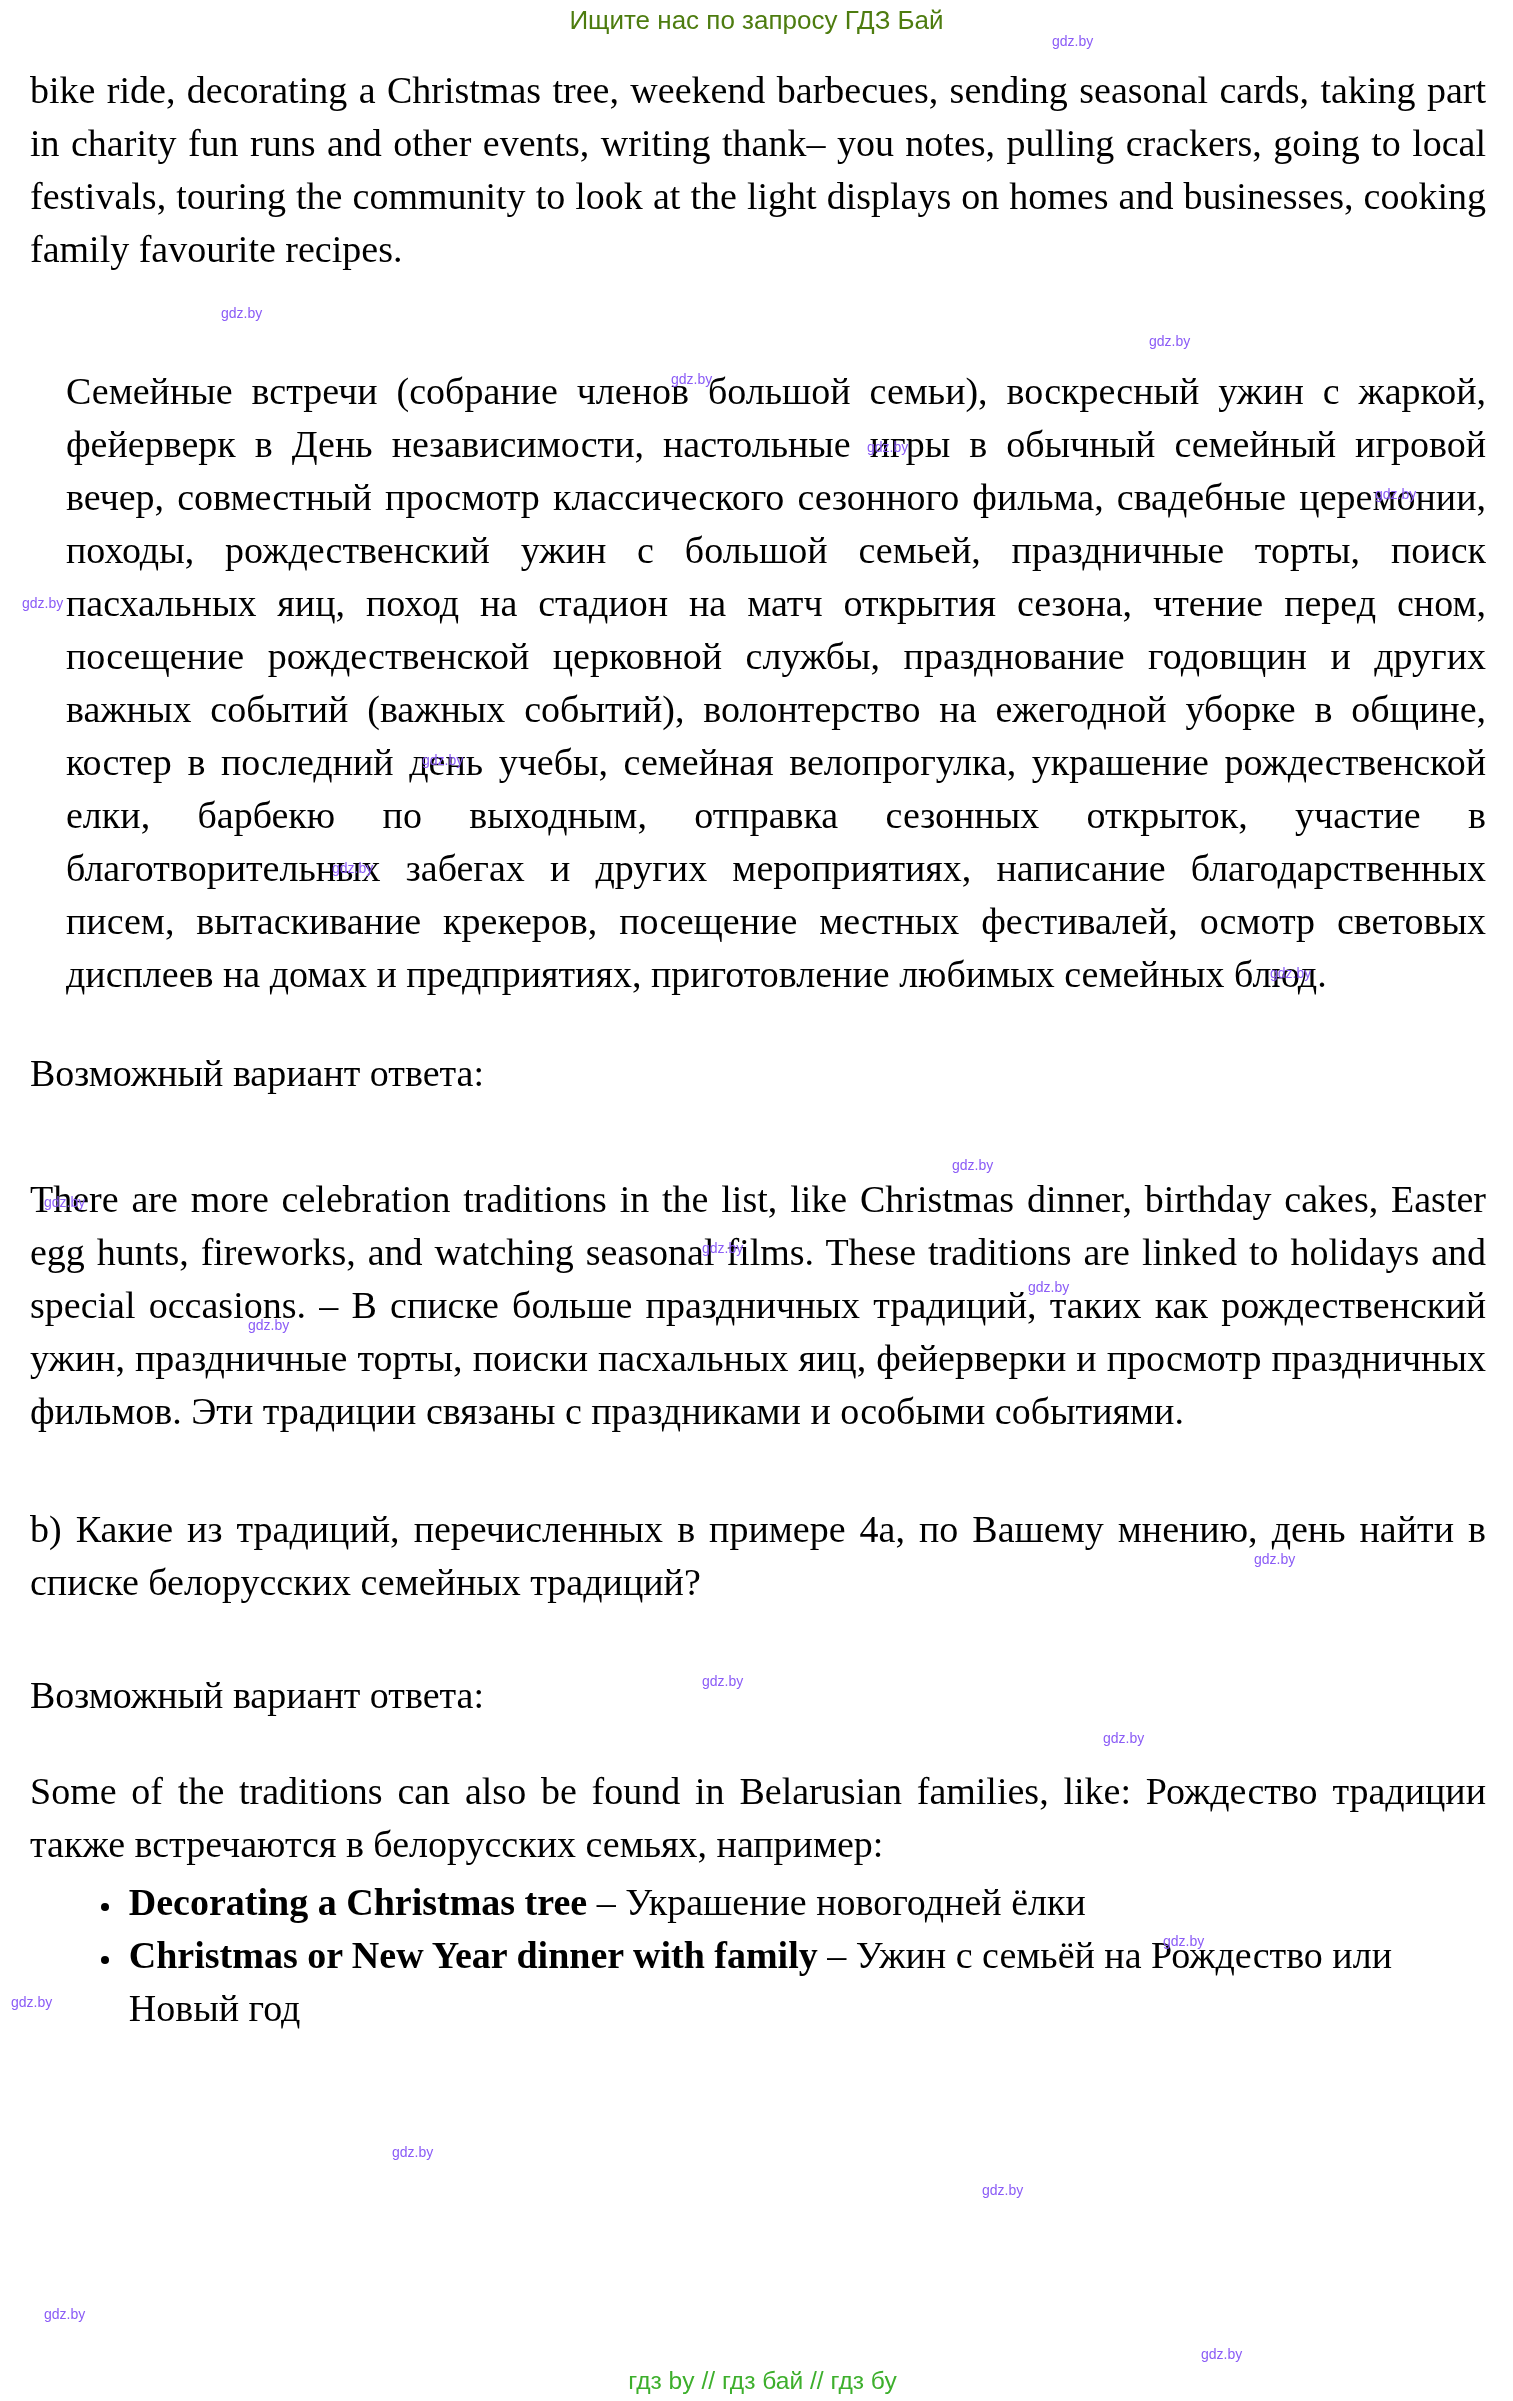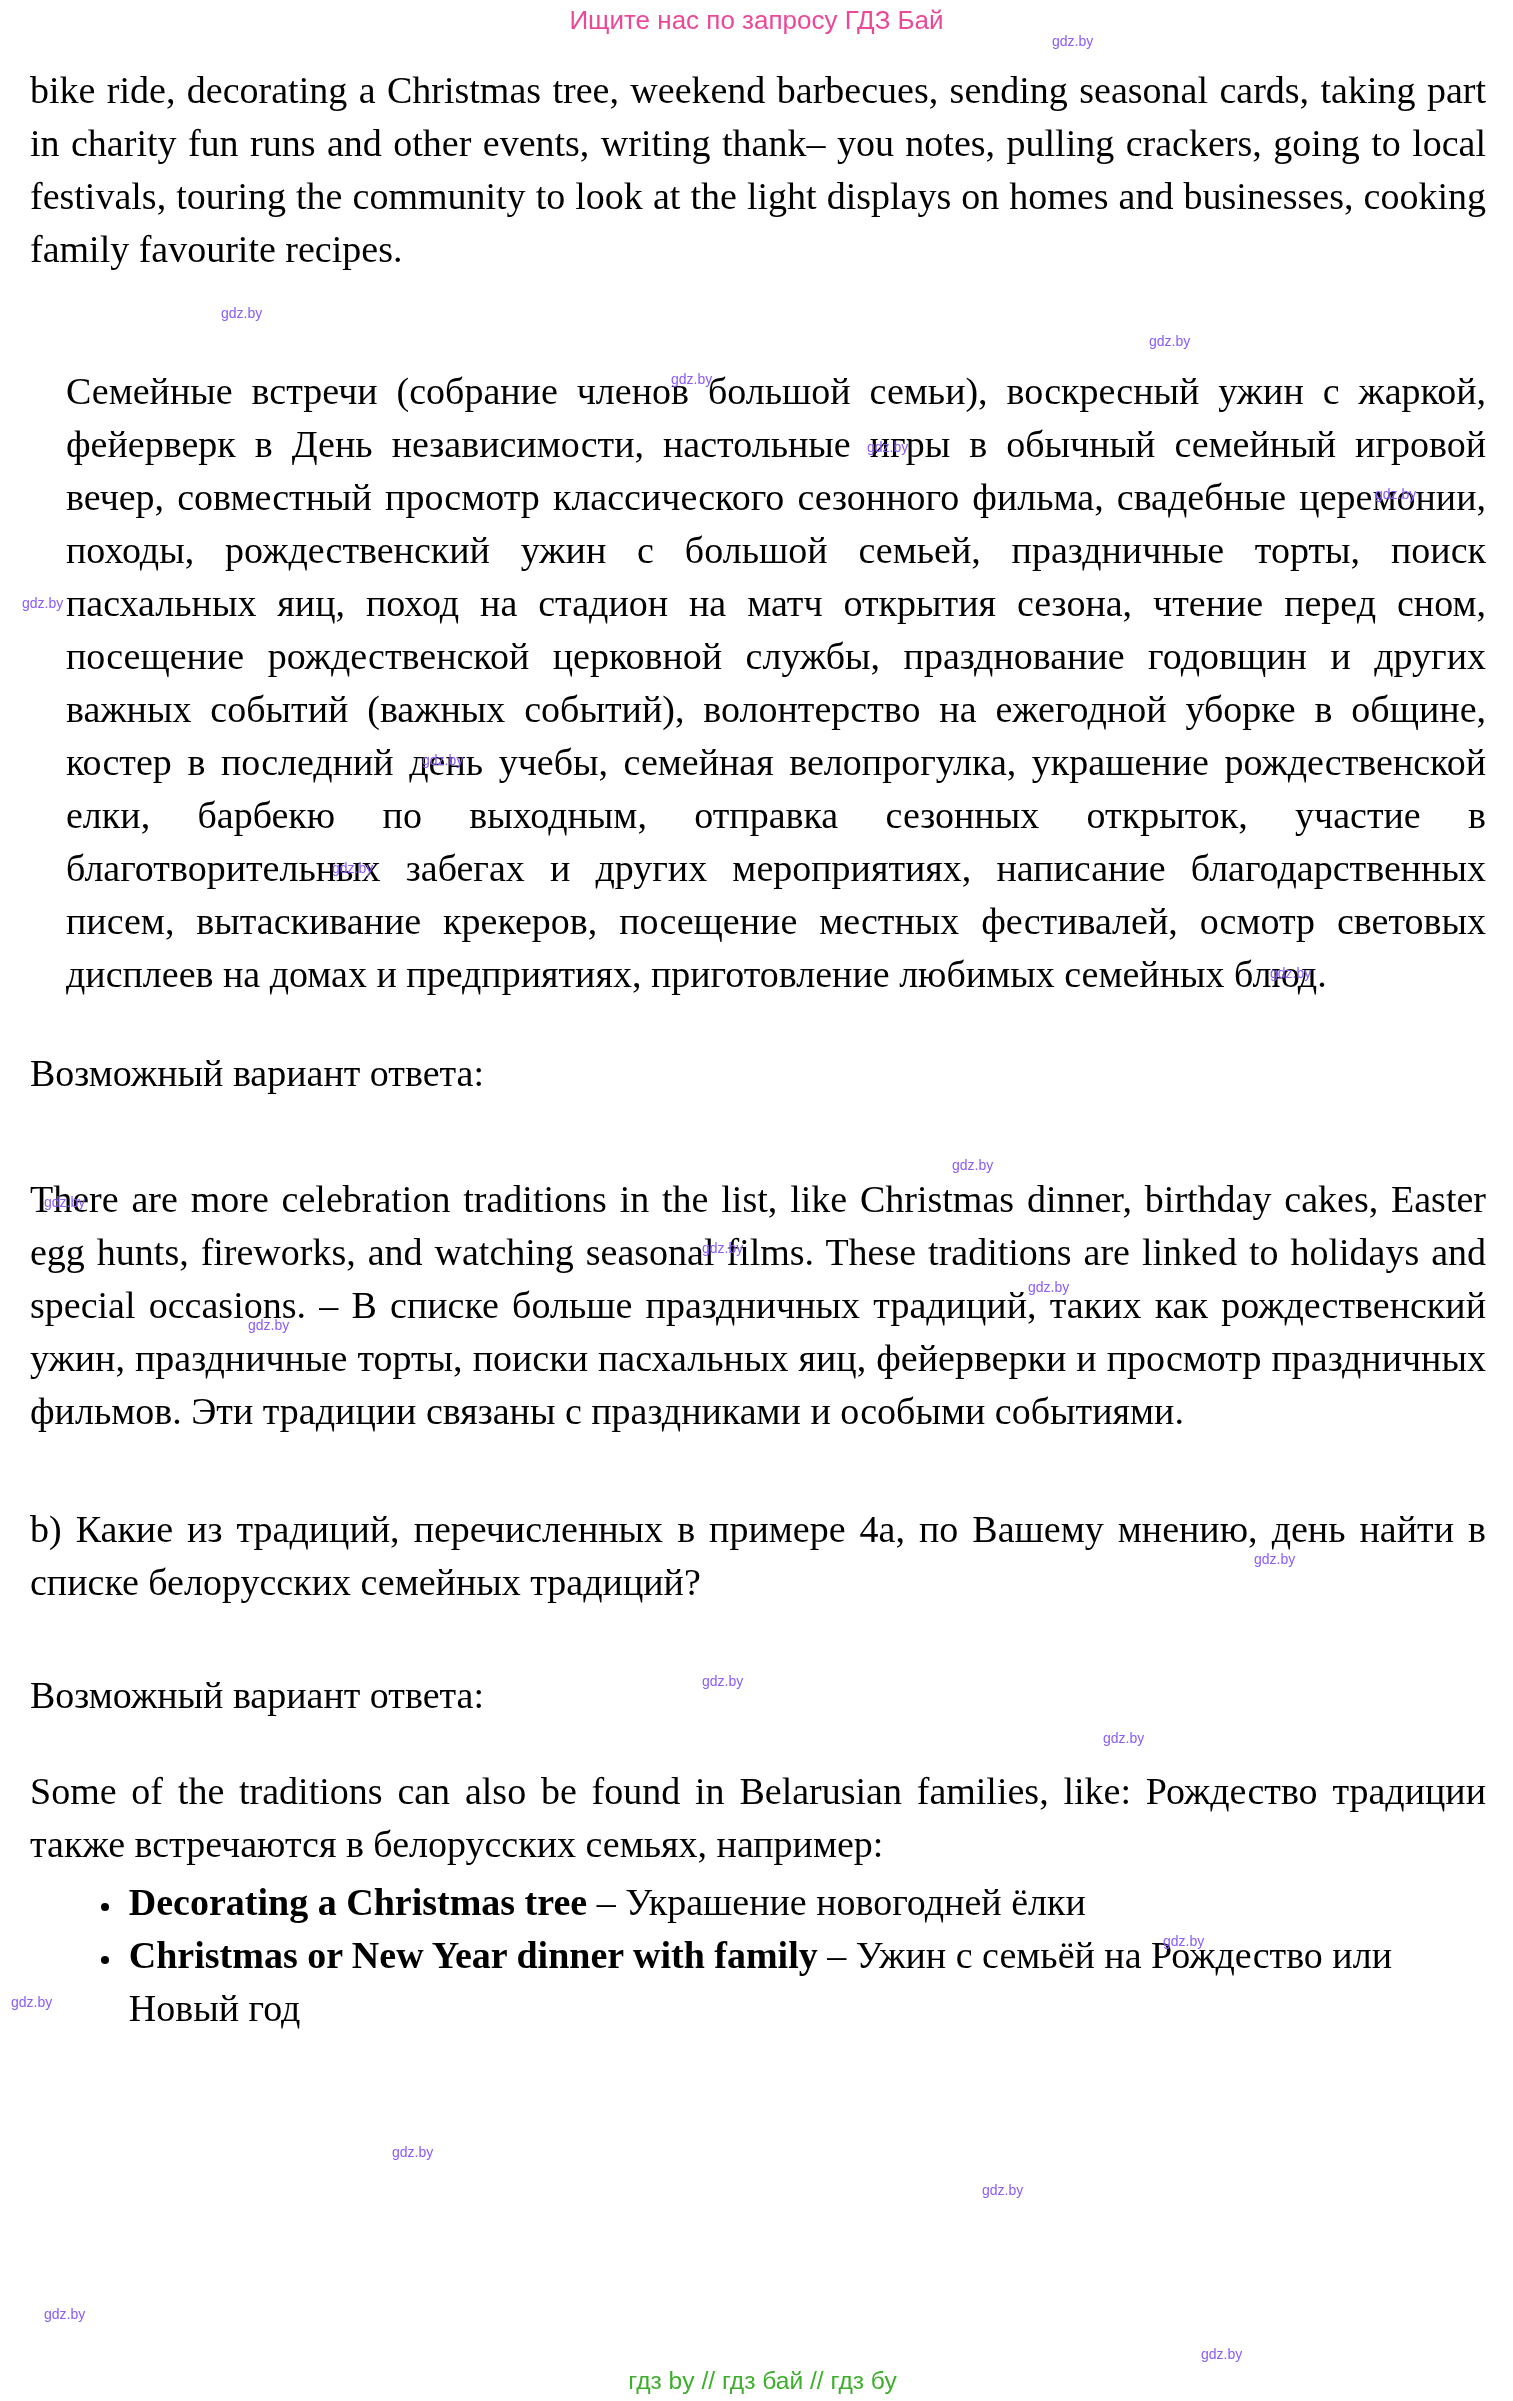--- a/index.html
+++ b/index.html
@@ -11,21 +11,21 @@
     background: #ffffff;
     overflow: hidden;
     font-family: "Liberation Serif", serif;
     color: #000000;
   }
   .header-banner {
     padding-top: 4.8px;
     text-align: center;
     font-family: "Liberation Sans", sans-serif;
     font-size: 26px;
-    color: #ec4899;
+    color: #4d7c0f;
   }
   .content {
     padding: 20.6px 27px 0 30px;
     font-size: 38px;
     line-height: 53px;
   }
   .para { text-align: justify; margin: 0; }
   .p1 { margin-top: 8px; }
   .p2 { margin-top: 89px; margin-left: 36px; }
   .label1 { margin-top: 46px; text-align: left; }

